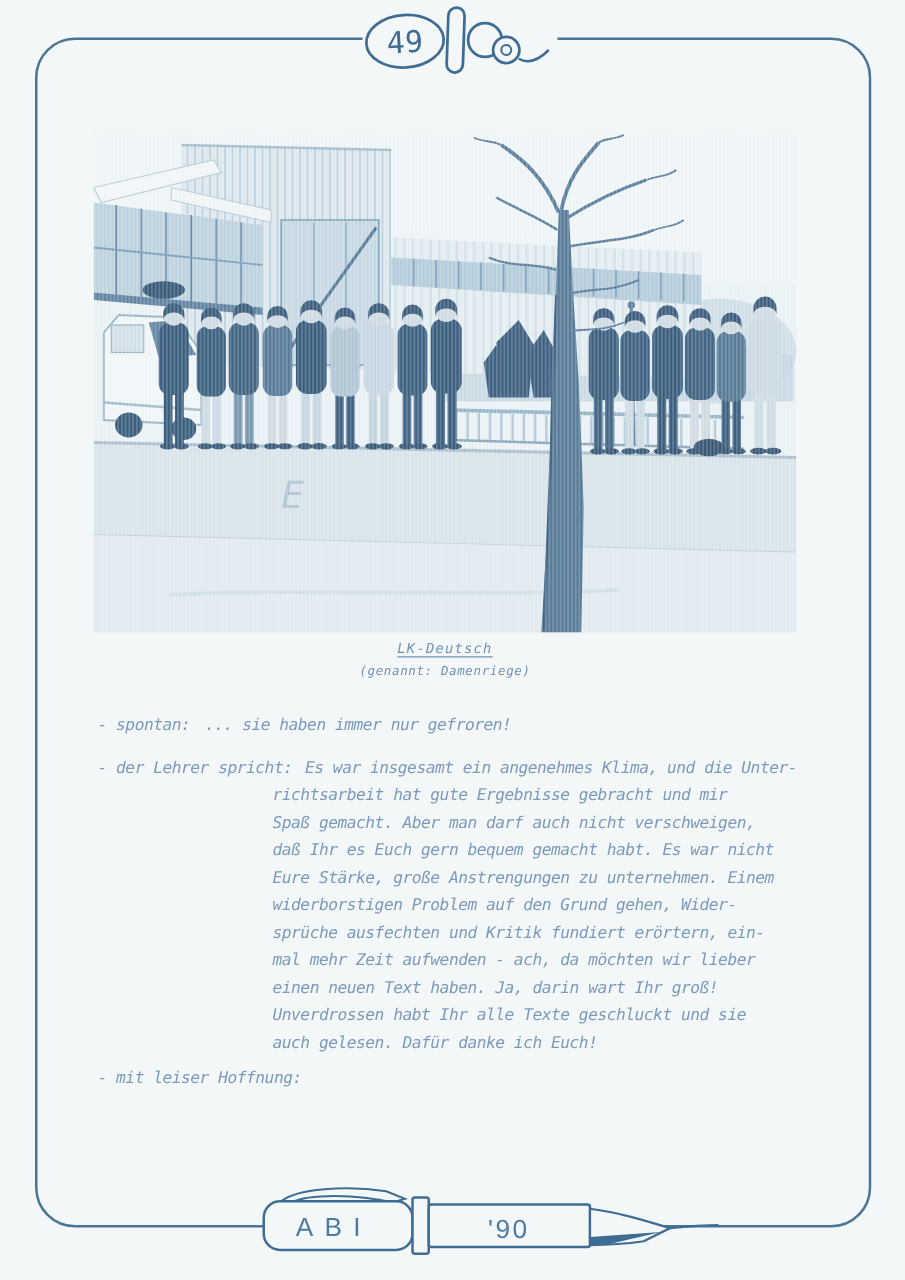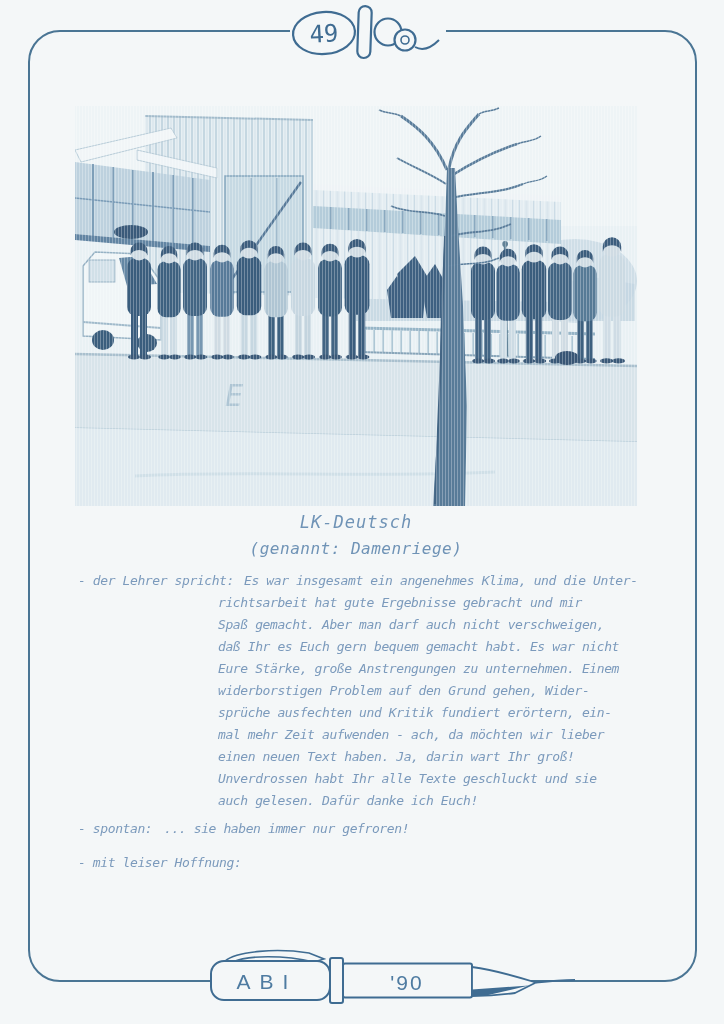--- a/index.html
+++ b/index.html
@@ -15,24 +15,24 @@
     overflow:hidden;
   }
   .frame{
     position:absolute;left:28px;top:30px;width:669px;height:952px;
     box-sizing:border-box;border:2px solid #4a7594;border-radius:32px;
   }
   .ornament-top{position:absolute;left:282px;top:0px;}
   .photo{position:absolute;left:75px;top:106px;width:562px;height:400px;}
   .caption{position:absolute;left:75px;top:512px;width:562px;text-align:center;color:#6f93b6;}
   .caption-title{
-    font-size:17px;font-style:italic;letter-spacing:1px;
-    text-underline-offset:3px;
-  }
-  .caption-sub{font-size:16px;font-style:italic;margin-top:7px;letter-spacing:0.5px;}
+    font-size:11px;font-style:italic;letter-spacing:1px;
+    text-decoration:underline;text-underline-offset:3px;
+  }
+  .caption-sub{font-size:10px;font-style:italic;margin-top:7px;letter-spacing:0.5px;}
   .bodytext{
     position:absolute;left:78px;top:570px;width:592px;
     color:var(--text);font-size:13px;font-style:italic;
     letter-spacing:-0.4px;line-height:22px;
   }
   .item{position:relative;margin-bottom:24px;}
   .item-label{position:absolute;left:0;top:0;white-space:pre;}
   .item-lines{white-space:pre;}
   .pen-banner{position:absolute;left:185px;top:946px;}
   svg text{font-family:"DejaVu Sans Mono", monospace;}
@@ -233,38 +233,38 @@
       <rect x="0" y="0" width="562" height="400" fill="#eef4f7" opacity="0.08"></rect>
     </svg>
   </div>
 
   <div class="caption">
     <div class="caption-title">LK-Deutsch</div>
     <div class="caption-sub">(genannt: Damenriege)</div>
   </div>
 
   <div class="bodytext">
+    <div class="item" style="padding-left:86px;margin-bottom:12px;">
+      <span class="item-label">- spontan:</span>
+      <div class="item-lines">... sie haben immer nur gefroren!</div>
+    </div>
     <div class="item" style="padding-left:140px;margin-bottom:6px;">
       <span class="item-label">- der Lehrer spricht:</span>
       <div class="item-lines" style="text-indent:26px;">Es war insgesamt ein angenehmes Klima, und die Unter-
 richtsarbeit hat gute Ergebnisse gebracht und mir
 Spaß gemacht. Aber man darf auch nicht verschweigen,
 daß Ihr es Euch gern bequem gemacht habt. Es war nicht
 Eure Stärke, große Anstrengungen zu unternehmen. Einem
 widerborstigen Problem auf den Grund gehen, Wider-
 sprüche ausfechten und Kritik fundiert erörtern, ein-
 mal mehr Zeit aufwenden - ach, da möchten wir lieber
 einen neuen Text haben. Ja, darin wart Ihr groß!
 Unverdrossen habt Ihr alle Texte geschluckt und sie
 auch gelesen. Dafür danke ich Euch!</div>
     </div>
-    <div class="item" style="padding-left:86px;margin-bottom:12px;">
-      <span class="item-label">- spontan:</span>
-      <div class="item-lines">... sie haben immer nur gefroren!</div>
-    </div>
     <div class="item" style="padding-left:128px;">
       <span class="item-label">- mit leiser Hoffnung:</span>
     </div>
   </div>
 
   <svg class="pen-banner" width="390" height="72" viewBox="0 0 390 72">
     <g>
       <path d="M40,15 C52,5 92,2 124,7 L139,13 L129,16 C100,9 62,9 48,16 Z" fill="var(--paper)" stroke="var(--ink)" stroke-width="1.6"></path>
       <rect x="26" y="15" width="119" height="39" rx="13" fill="var(--paper)" stroke="var(--ink)" stroke-width="2"></rect>
       <rect x="145" y="12" width="13" height="45" rx="2" fill="var(--paper)" stroke="var(--ink)" stroke-width="2"></rect>

